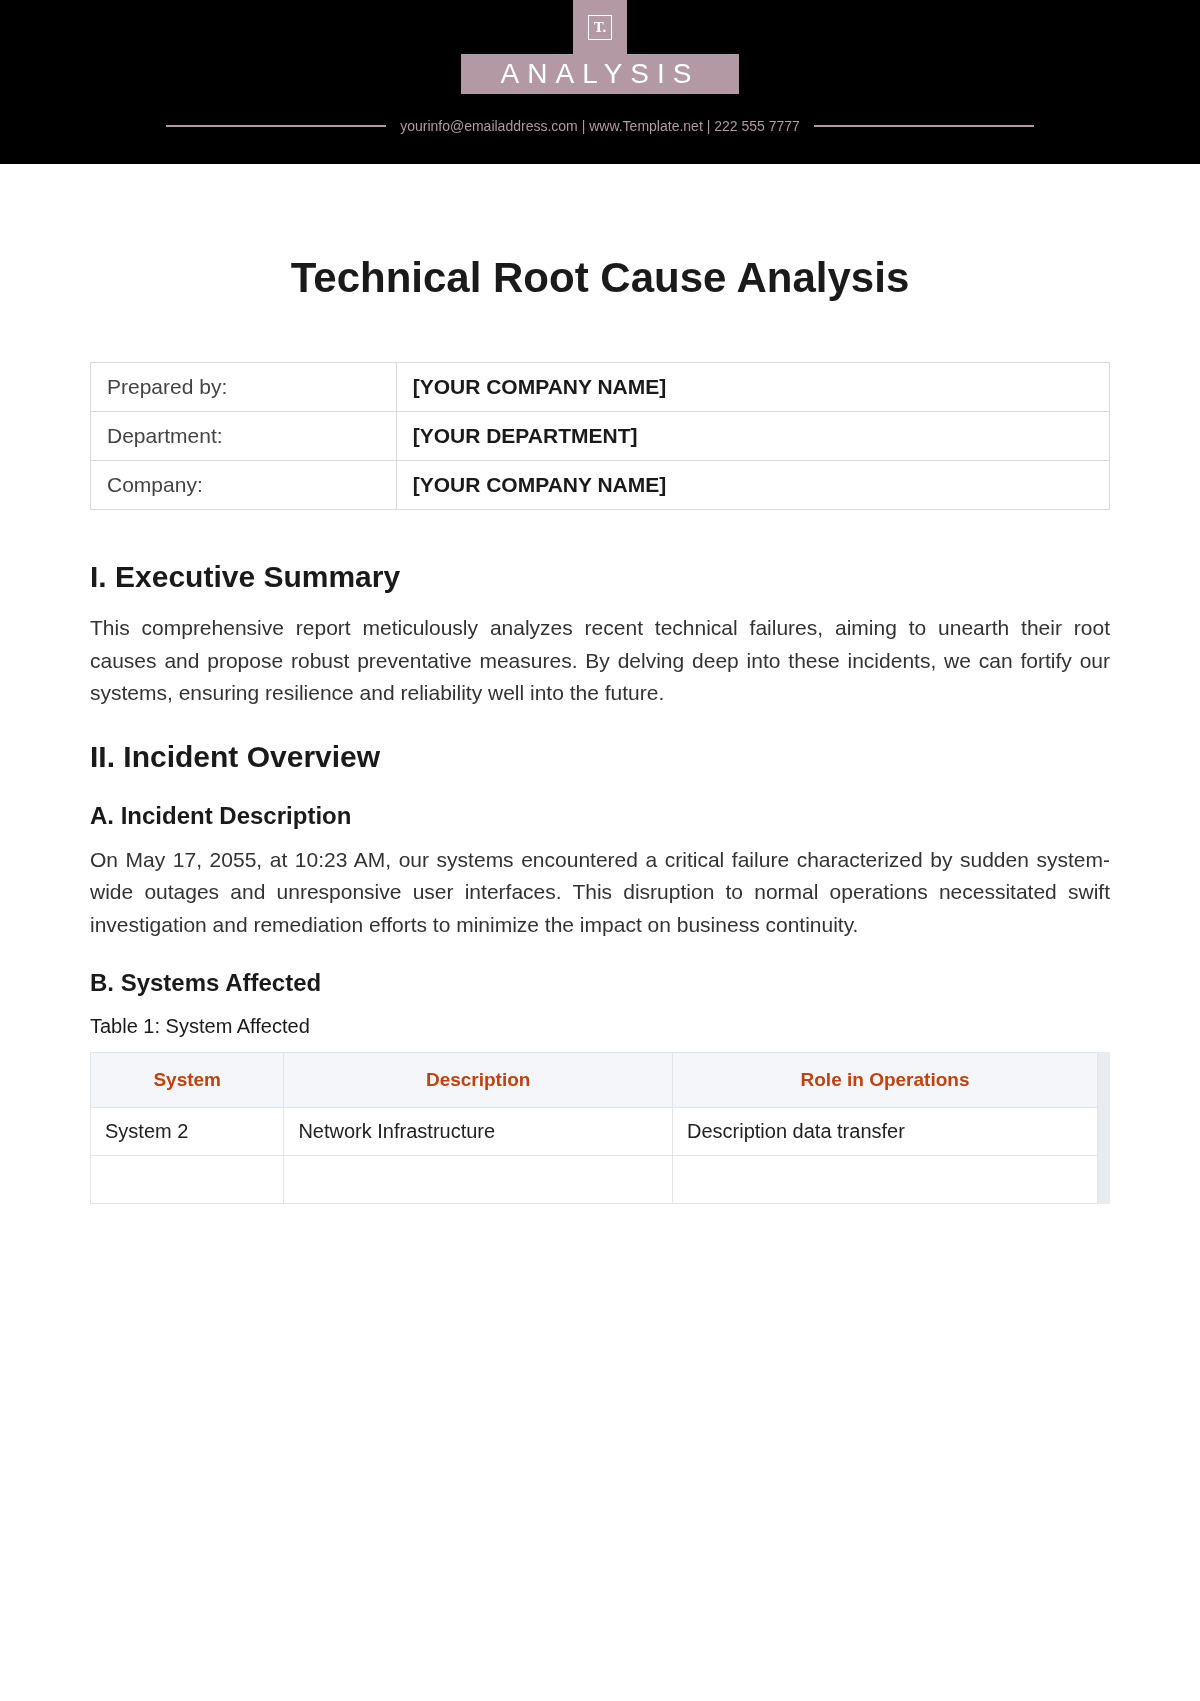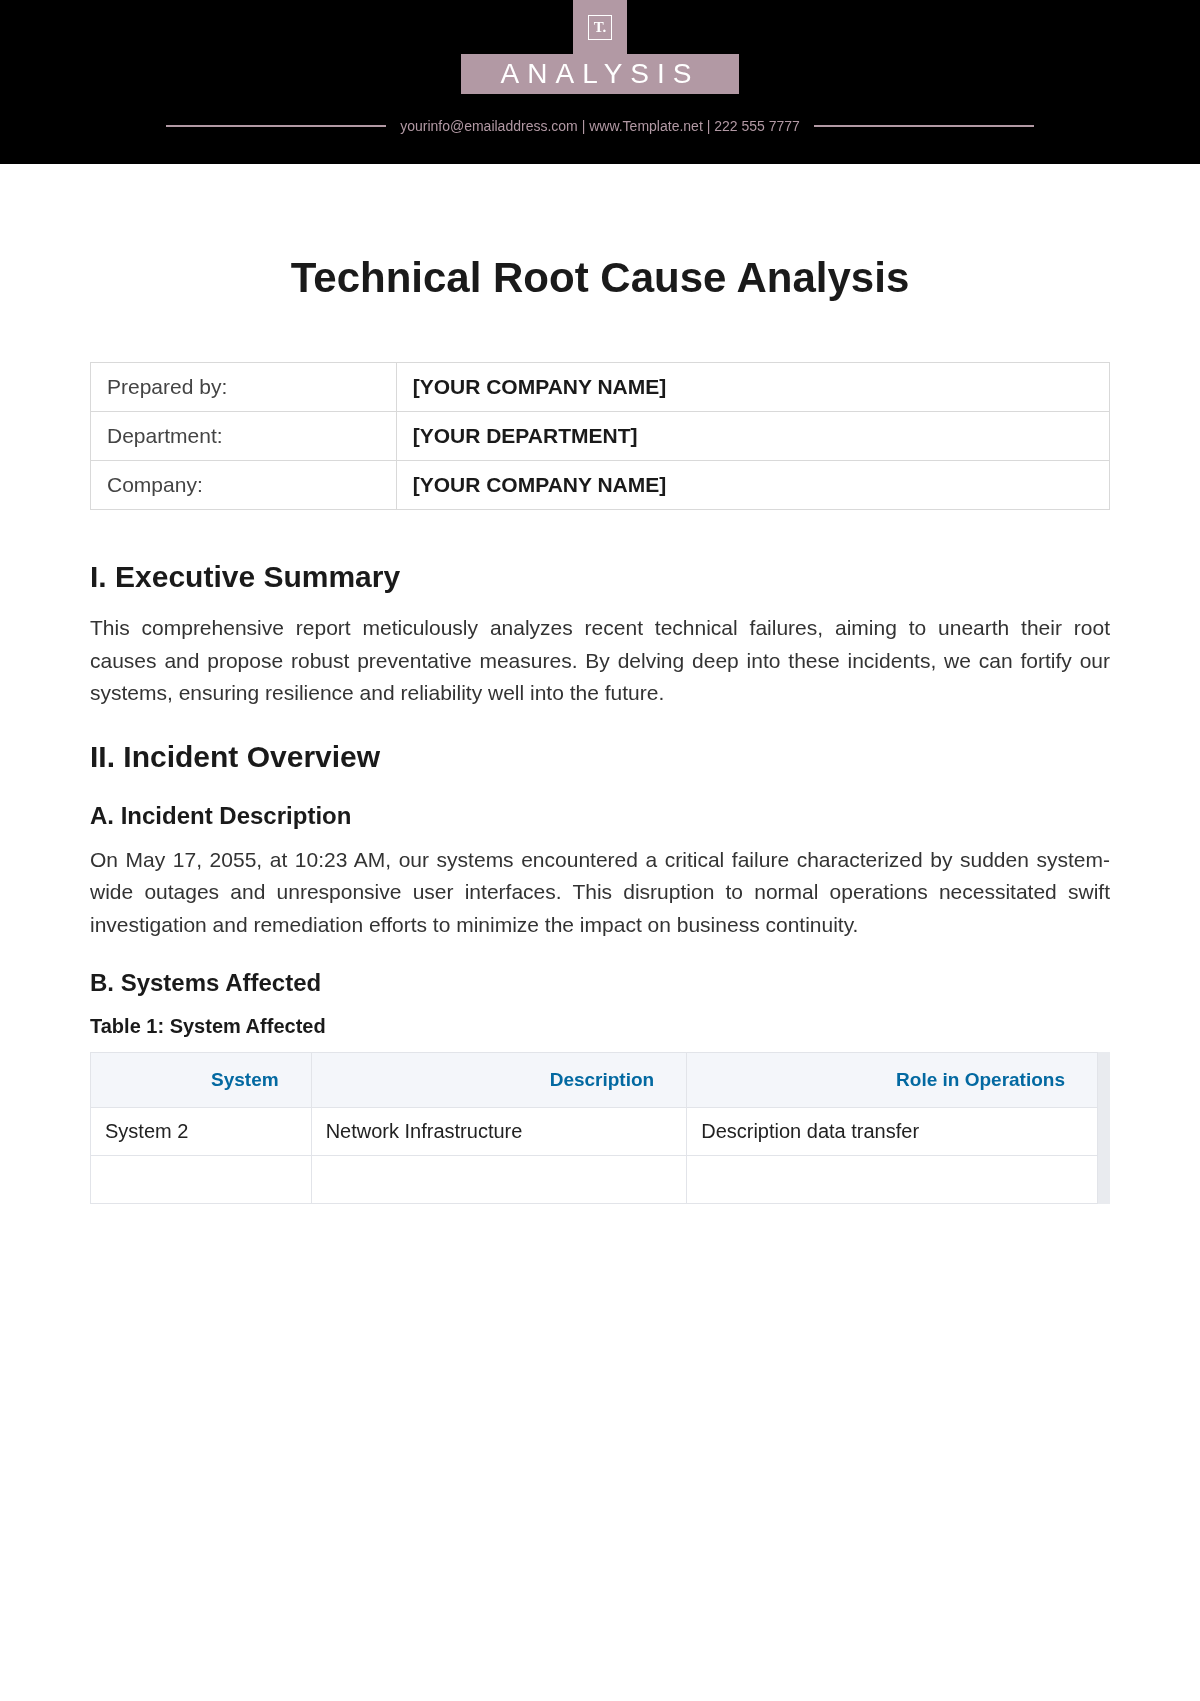--- a/index.html
+++ b/index.html
@@ -14,24 +14,24 @@
   .contact-line .bar { height: 1.5px; background: #b299a4; flex: 0 0 220px; }
   .contact-line .txt { padding: 0 14px; white-space: nowrap; }
   .page { padding: 90px 90px 40px 90px; color: #1a1a1a; }
   .doc-title { font-size: 42px; font-weight: 800; text-align: center; margin-bottom: 60px; }
   .meta-table { width: 100%; border-collapse: collapse; margin-bottom: 50px; }
   .meta-table td { border: 1px solid #d9d9d9; padding: 12px 16px; font-size: 21px; }
   .meta-table td.lbl { width: 30%; color: #444; }
   .meta-table td.val { font-weight: 700; }
   h2.sec { font-size: 30px; font-weight: 800; margin: 30px 0 18px 0; }
   h3.subsec { font-size: 24px; font-weight: 700; margin: 28px 0 14px 0; }
-  h4.tcap { font-size: 20px; font-weight: 700; margin: 18px 0 14px 0; }
+  h4.tcap { font-size: 20px; font-weight: 400; margin: 18px 0 14px 0; }
   p.body { font-size: 21px; line-height: 1.55; color: #333; text-align: justify; }
   .data-table { width: 100%; border-collapse: collapse; }
-  .data-table th { background: #f4f6fa; color: #0369a1; font-weight: 700; font-size: 19px; padding: 16px 32px; border: 1px solid #e2e4e9; text-align: right; }
+  .data-table th { background: #f4f6fa; color: #c2410c; font-weight: 700; font-size: 19px; padding: 16px 14px; border: 1px solid #e2e4e9; text-align: center; }
   .data-table td { border: 1px solid #e2e4e9; padding: 12px 14px; font-size: 20px; color: #222; }
   .data-table-wrap { border-right: 12px solid #e9ebef; }
 </style>
 </head>
 <body>
 
 <div class="header-band">
   <div class="logo-box">
     <span class="logo-inner">T.</span>
   </div>

